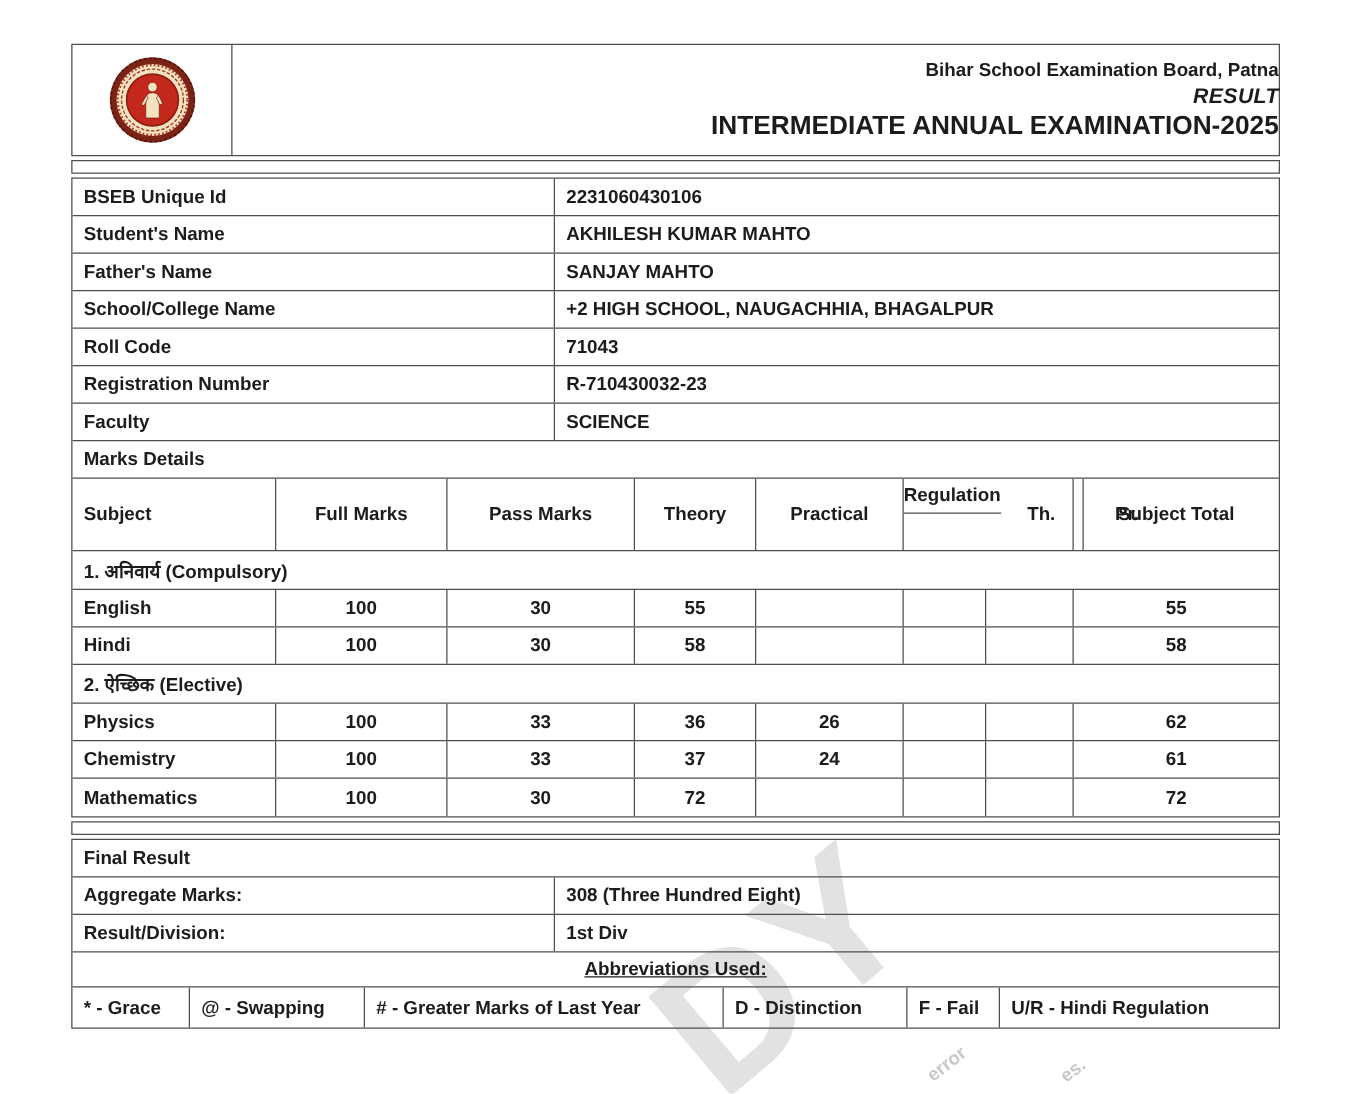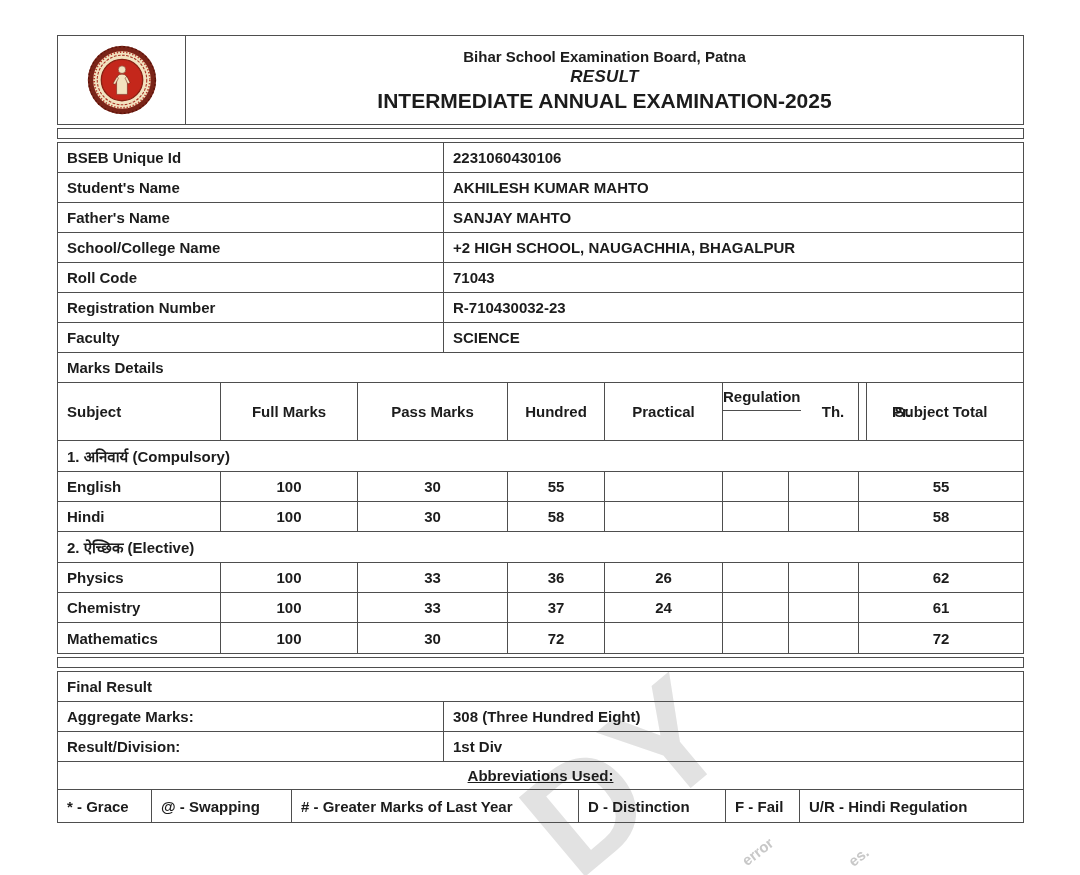--- a/index.html
+++ b/index.html
@@ -13,21 +13,21 @@
 
   .sheet { position: absolute; left: 57px; top: 35px; width: 967px; z-index: 2; }
 
   .box { border: 1px solid var(--bc); background: transparent; }
   .gap { height: 3px; }
   .sep-band { height: 11px; border: 1px solid var(--bc); }
 
   
   .hdr { display: flex; height: 90px; }
   .logo-cell { width: 128px; border-right: 1px solid var(--bc); display: flex; align-items: center; justify-content: center; }
-  .title-cell { flex: 1; display: flex; flex-direction: column; align-items: center; justify-content: center; gap: 2px; }
+  .title-cell { flex: 1; display: flex; flex-direction: column; align-items: flex-end; justify-content: center; gap: 2px; }
   .t-board { font-size: 15px; }
   .t-result { font-size: 17px; letter-spacing: .3px; font-style: italic; }
   .t-exam { font-size: 21px; }
 
   
   .row { display: flex; border-bottom: 1px solid var(--bc); min-height: 30px; align-items: stretch; }
   .row:last-child { border-bottom: none; }
   .cell { display: flex; align-items: center; padding: 0 9px; border-right: 1px solid var(--bc); }
   .cell:last-child { border-right: none; }
   .lbl { width: 386px; }
@@ -141,21 +141,21 @@
     </div>
 
     <div class="row">
       <div class="cell full">Marks Details</div>
     </div>
 
     <div class="mh">
       <div class="cell w-sub">Subject</div>
       <div class="cell w-full c">Full Marks</div>
       <div class="cell w-pass c">Pass Marks</div>
-      <div class="cell w-the c">Hundred</div>
+      <div class="cell w-the c">Theory</div>
       <div class="cell w-pra c">Practical</div>
       <div class="reg-block">
         <div class="reg-top">Regulation</div>
         <div class="reg-bot">
           <div class="cell w-regth c">Th.</div>
           <div class="cell w-regpr c">Pr.</div>
         </div>
       </div>
       <div class="cell w-tot c">Subject Total</div>
     </div>

